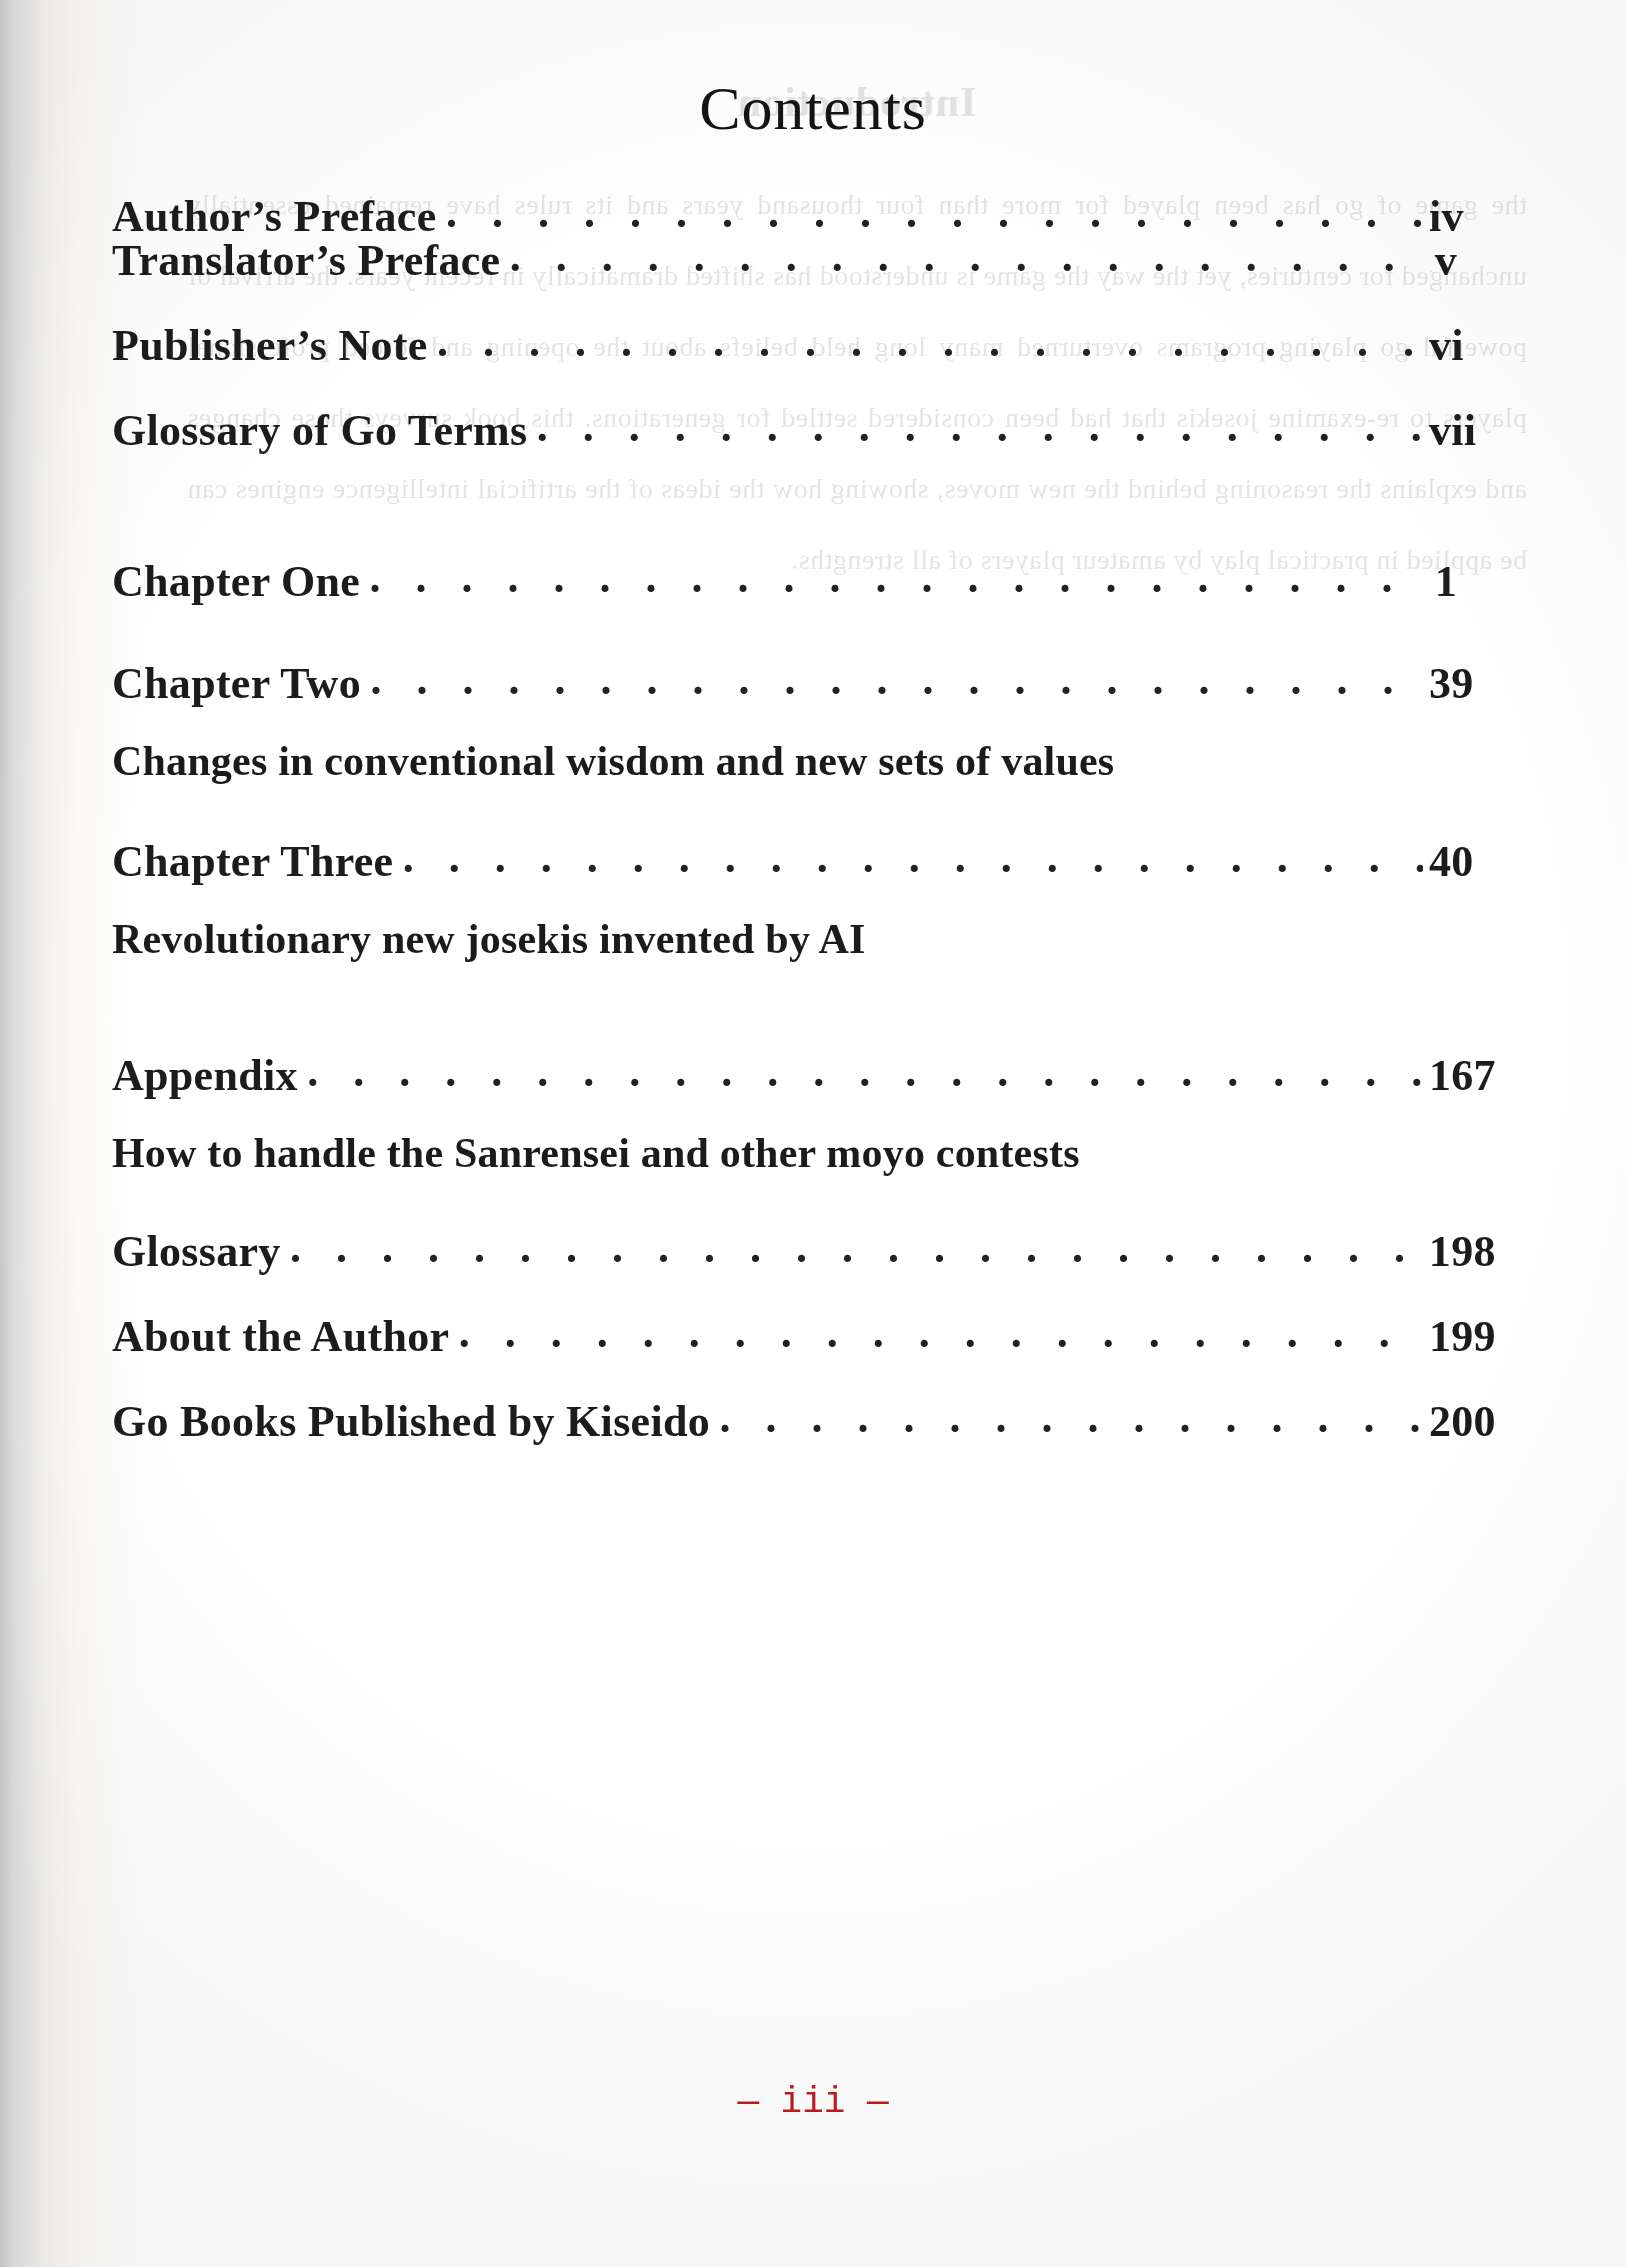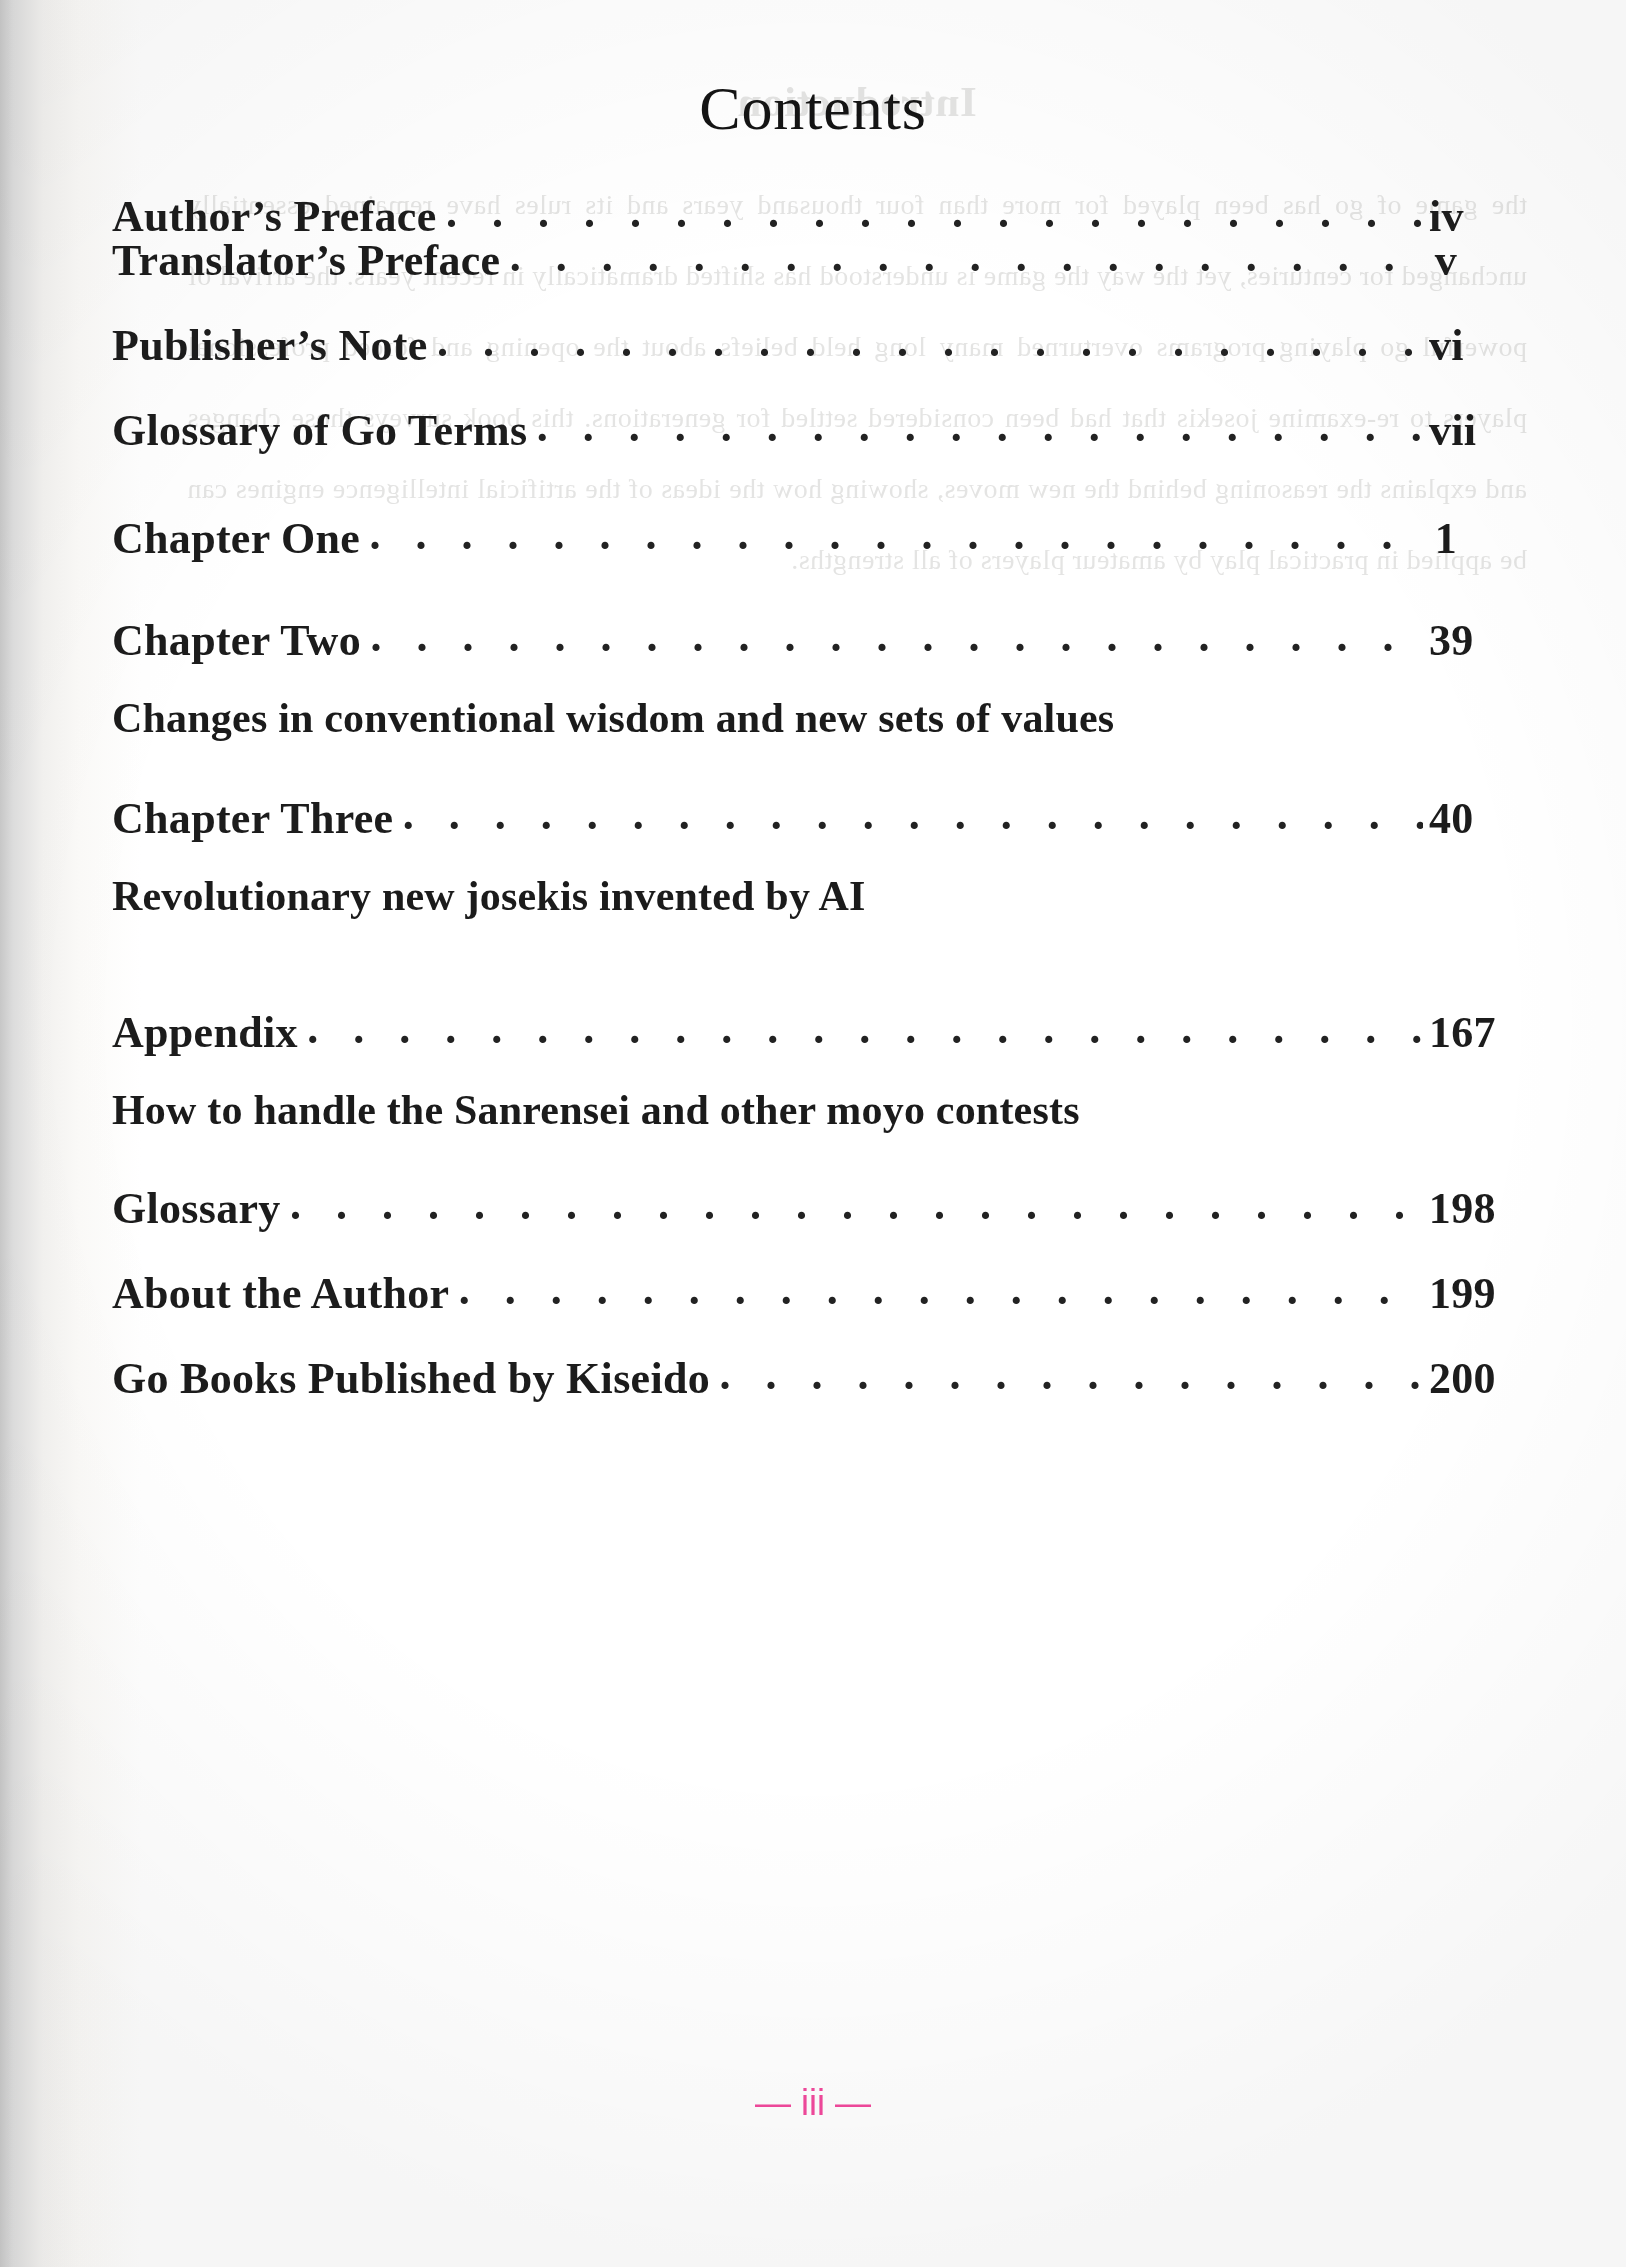--- a/index.html
+++ b/index.html
@@ -131,22 +131,22 @@
     margin-top: 34px;
   }
 
   .folio {
     position: absolute;
     top: 2082px;
     left: 0;
     width: 1626px;
     text-align: center;
     font-size: 36px;
-    color: #ec4899;
-    font-family: Liberation Sans, sans-serif;
+    color: #b91c1c;
+    font-family: Liberation Mono, monospace;
   }
 </style>
 </head>
 <body>
 
 <div class="page"></div>
 
 <div class="bleed">
   <span class="bt">Introduction</span>
   <span>the game of go has been played for more than four thousand years and its rules have remained essentially unchanged for centuries, yet the way the game is understood has shifted dramatically in recent years. the arrival of powerful go playing programs overturned many long held beliefs about the opening and forced professional players to re-examine josekis that had been considered settled for generations. this book surveys those changes and explains the reasoning behind the new moves, showing how the ideas of the artificial intelligence engines can be applied in practical play by amateur players of all strengths.</span>
@@ -183,21 +183,21 @@
     </div>
 
     <div class="entry" style="margin-top:41px;">
       <div class="row">
         <span class="label">Glossary of Go Terms</span>
         <span class="leader">. . . . . . . . . . . . . . . . . . . . . . . . . . . . . . . . . . . . . . . . . . . . . . . . . . . . . . . . . . .</span>
         <span class="pageno">vii</span>
       </div>
     </div>
 
-    <div class="entry" style="margin-top:64px;">
+    <div class="entry" style="margin-top:107px;">
       <div class="row">
         <span class="label">Chapter One</span>
         <span class="leader">. . . . . . . . . . . . . . . . . . . . . . . . . . . . . . . . . . . . . . . . . . . . . . . . . . . . . . . . . . .</span>
         <span class="pageno">1</span>
       </div>
     </div>
 
     <div class="entry" style="margin-top:58px;">
       <div class="row">
         <span class="label">Chapter Two</span>

